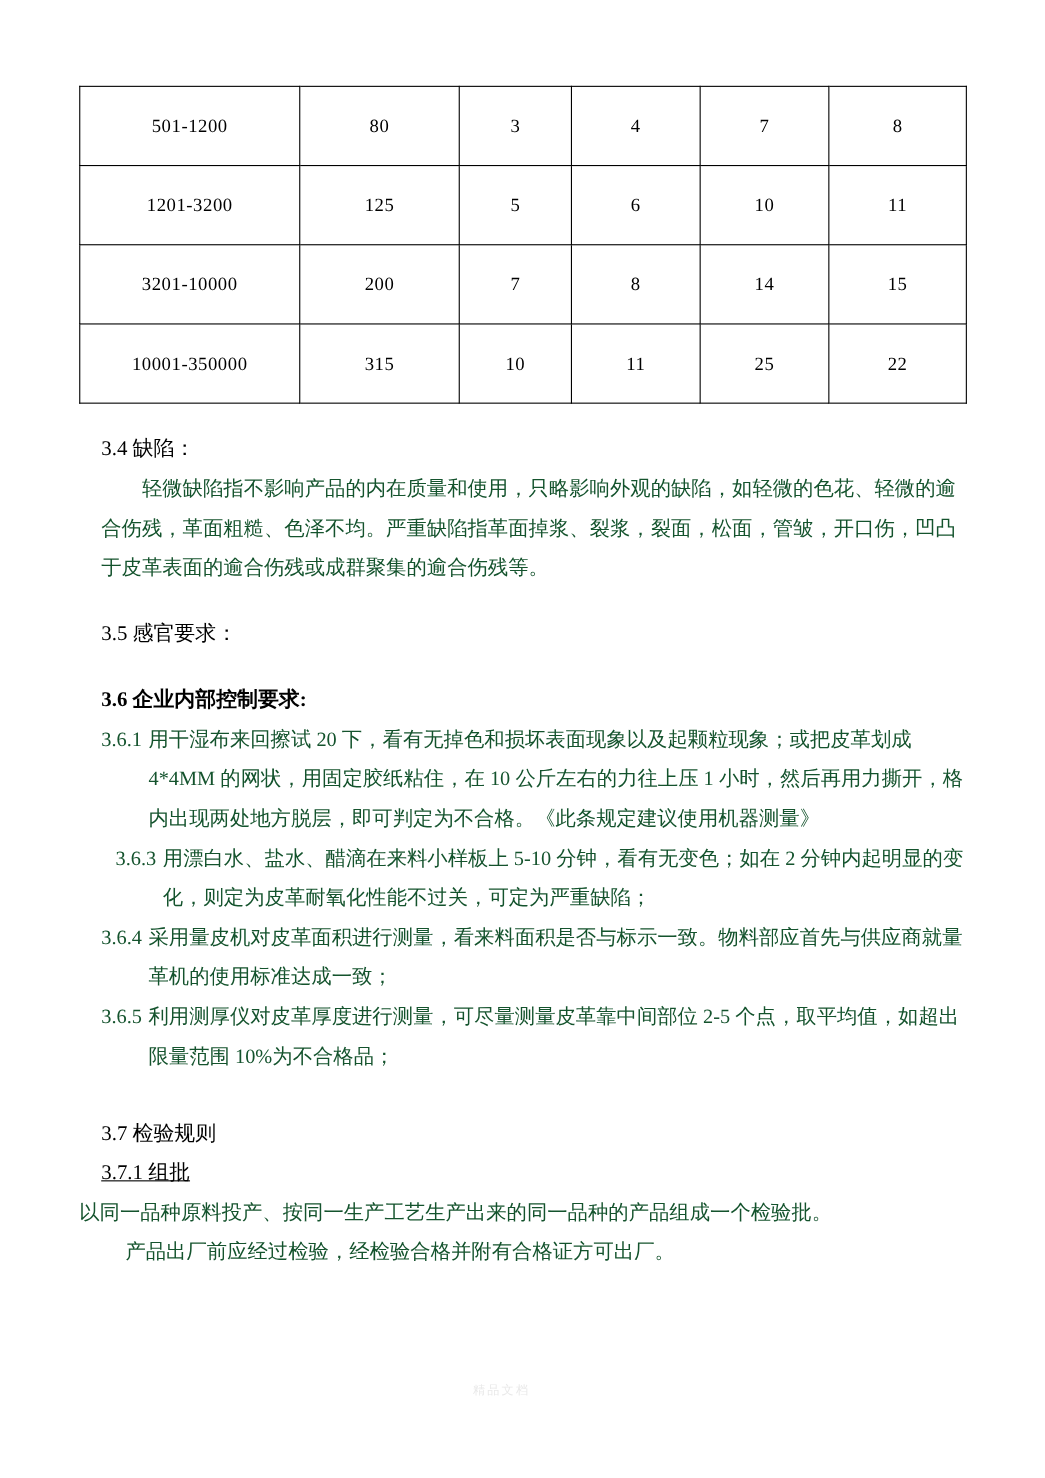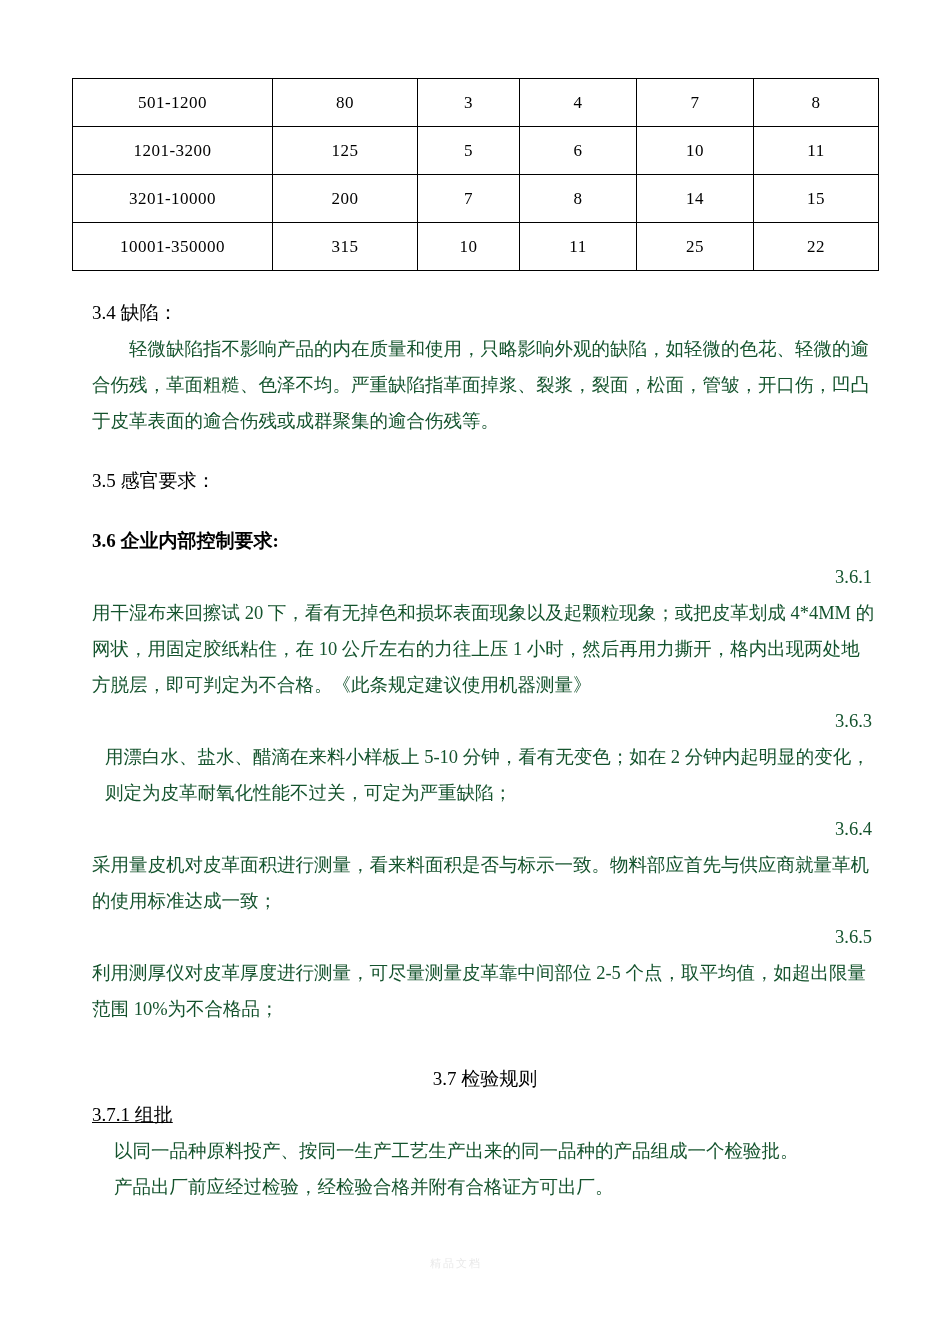--- a/index.html
+++ b/index.html
@@ -32,21 +32,21 @@
     width: 806px;
     table-layout: fixed;
   }
   table.spec-table td {
     border: 1px solid #000000;
     text-align: center;
     vertical-align: middle;
     font-size: 17px;
     font-family: "Liberation Serif", serif;
     height: 39px;
-    padding: 4px;
+    padding: 16px;
     letter-spacing: 0.5px;
   }
   table.spec-table col.c0 { width: 200px; }
   table.spec-table col.c1 { width: 145px; }
   table.spec-table col.c2 { width: 102px; }
   table.spec-table col.c3 { width: 117px; }
   table.spec-table col.c4 { width: 117px; }
   table.spec-table col.c5 { width: 125px; }
 
   
@@ -62,22 +62,21 @@
     line-height: 36px;
   }
   .para {
     text-indent: 2em;
   }
   .gap-md { height: 24px; }
   .gap-lg { height: 34px; }
 
   .numbered {
     display: flex;
-    align-items: flex-end;
-    flex-direction: column;
+    align-items: flex-start;
   }
   .numbered .num {
     flex: 0 0 auto;
     white-space: nowrap;
     padding-right: 6px;
   }
   .numbered .txt {
     flex: 1 1 auto;
   }
   .faint {
@@ -169,21 +168,21 @@
       <span class="txt">采用量皮机对皮革面积进行测量，看来料面积是否与标示一致。物料部应首先与供应商就量革机的使用标准达成一致；</span>
     </div>
 
     <div class="body-text numbered" style="margin-left:20px;">
       <span class="num">3.6.5</span>
       <span class="txt">利用测厚仪对皮革厚度进行测量，可尽量测量皮革靠中间部位 2-5 个点，取平均值，如超出限量范围 10%为不合格品；</span>
     </div>
 
     <div class="gap-lg"></div>
 
-    <div class="sec-head" style="margin-left:20px;text-align:center;">3.7 检验规则</div>
+    <div class="sec-head" style="margin-left:20px;">3.7 检验规则</div>
     <div class="sec-head" style="margin-left:20px;text-decoration:underline;">3.7.1 组批</div>
-    <div class="body-text" style="margin-left:42px;">以同一品种原料投产、按同一生产工艺生产出来的同一品种的产品组成一个检验批。</div>
+    <div class="body-text" style="">以同一品种原料投产、按同一生产工艺生产出来的同一品种的产品组成一个检验批。</div>
     <div class="body-text" style="margin-left:42px;">产品出厂前应经过检验，经检验合格并附有合格证方可出厂。</div>
 
   </div>
 
   <div class="faint">精品文档</div>
 </div>
 
 </body></html>

